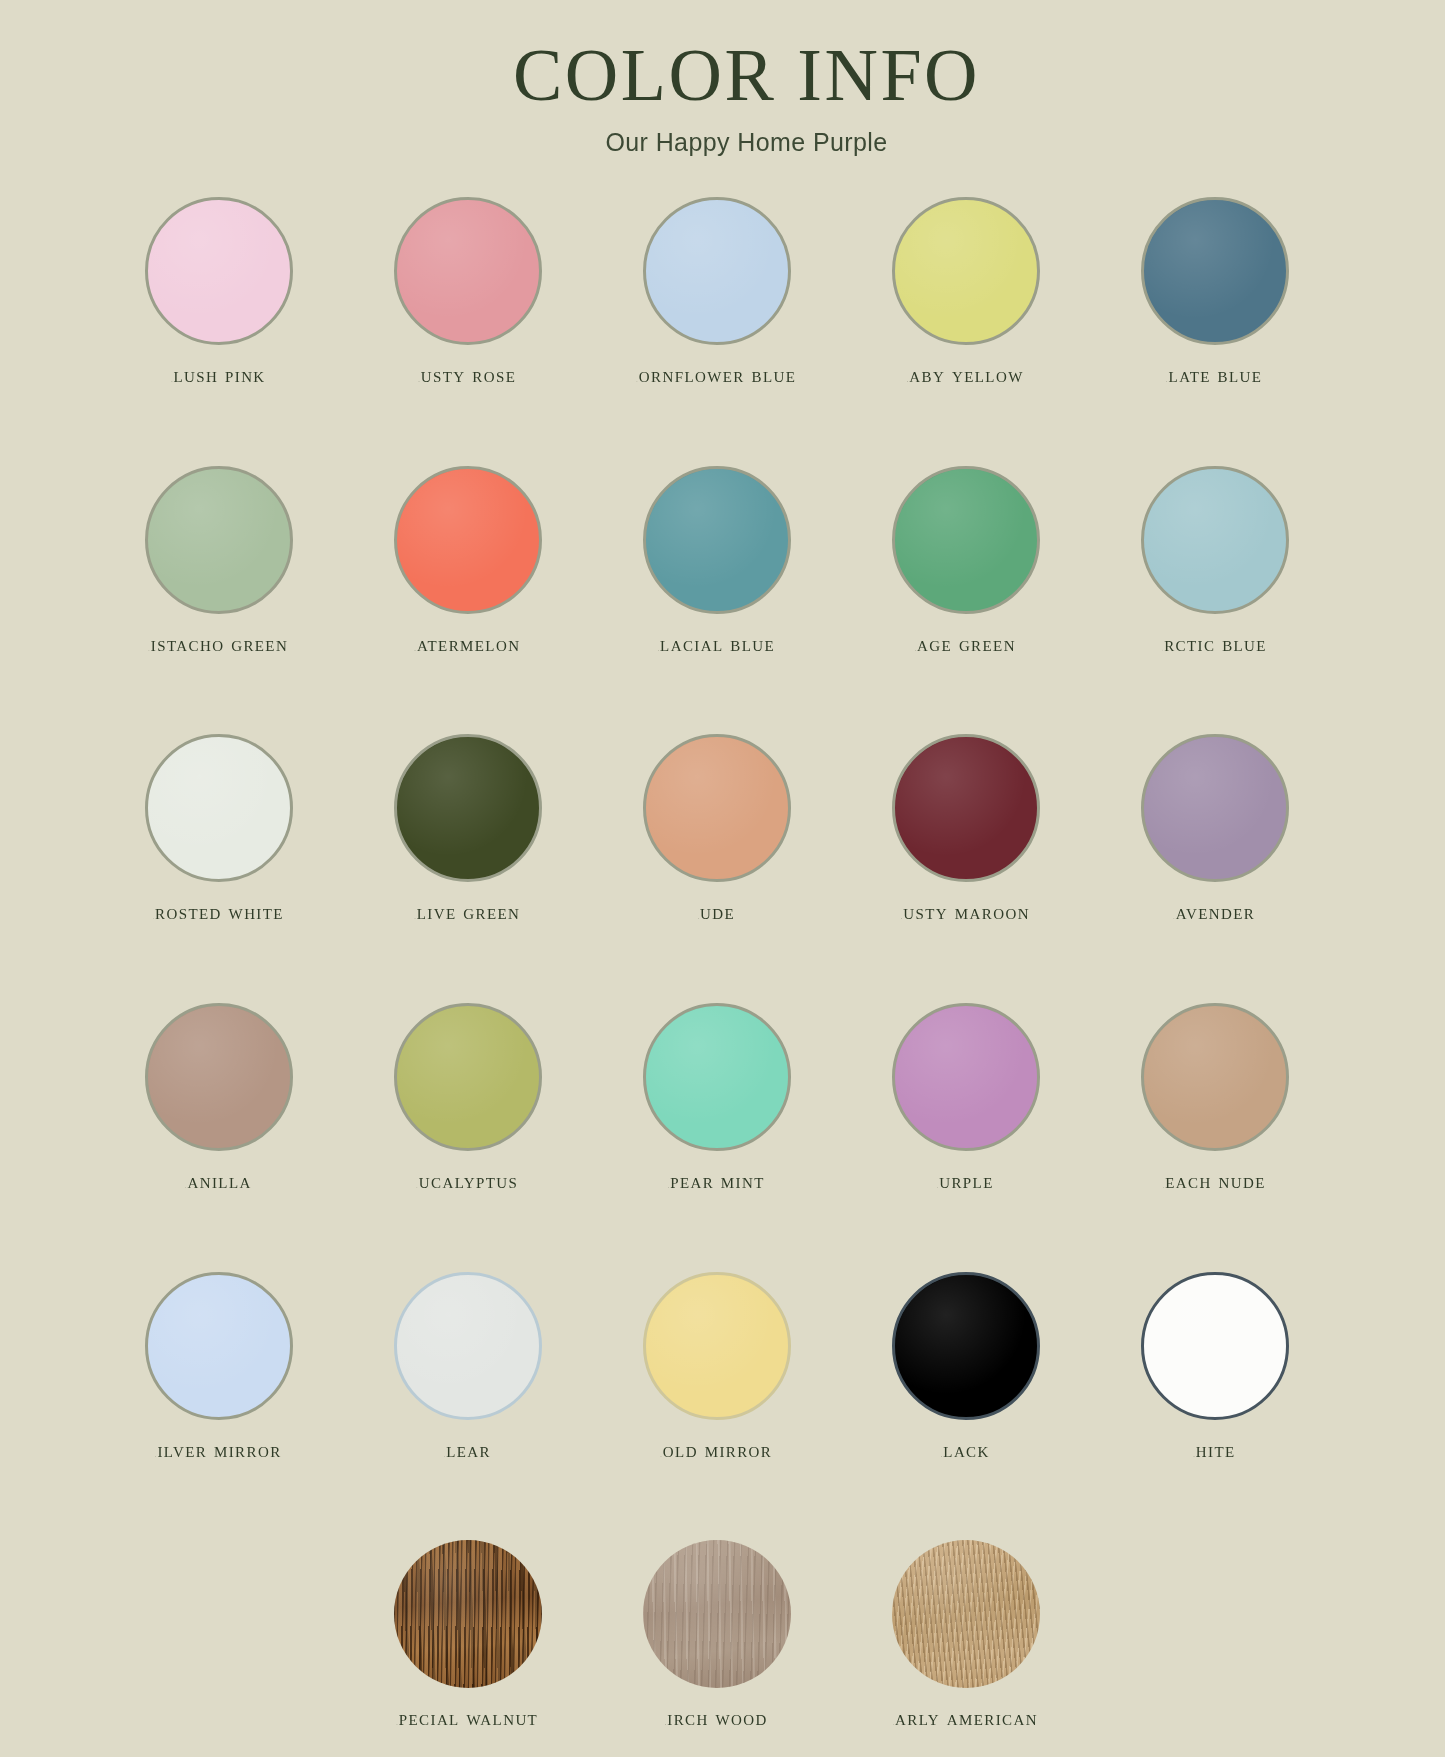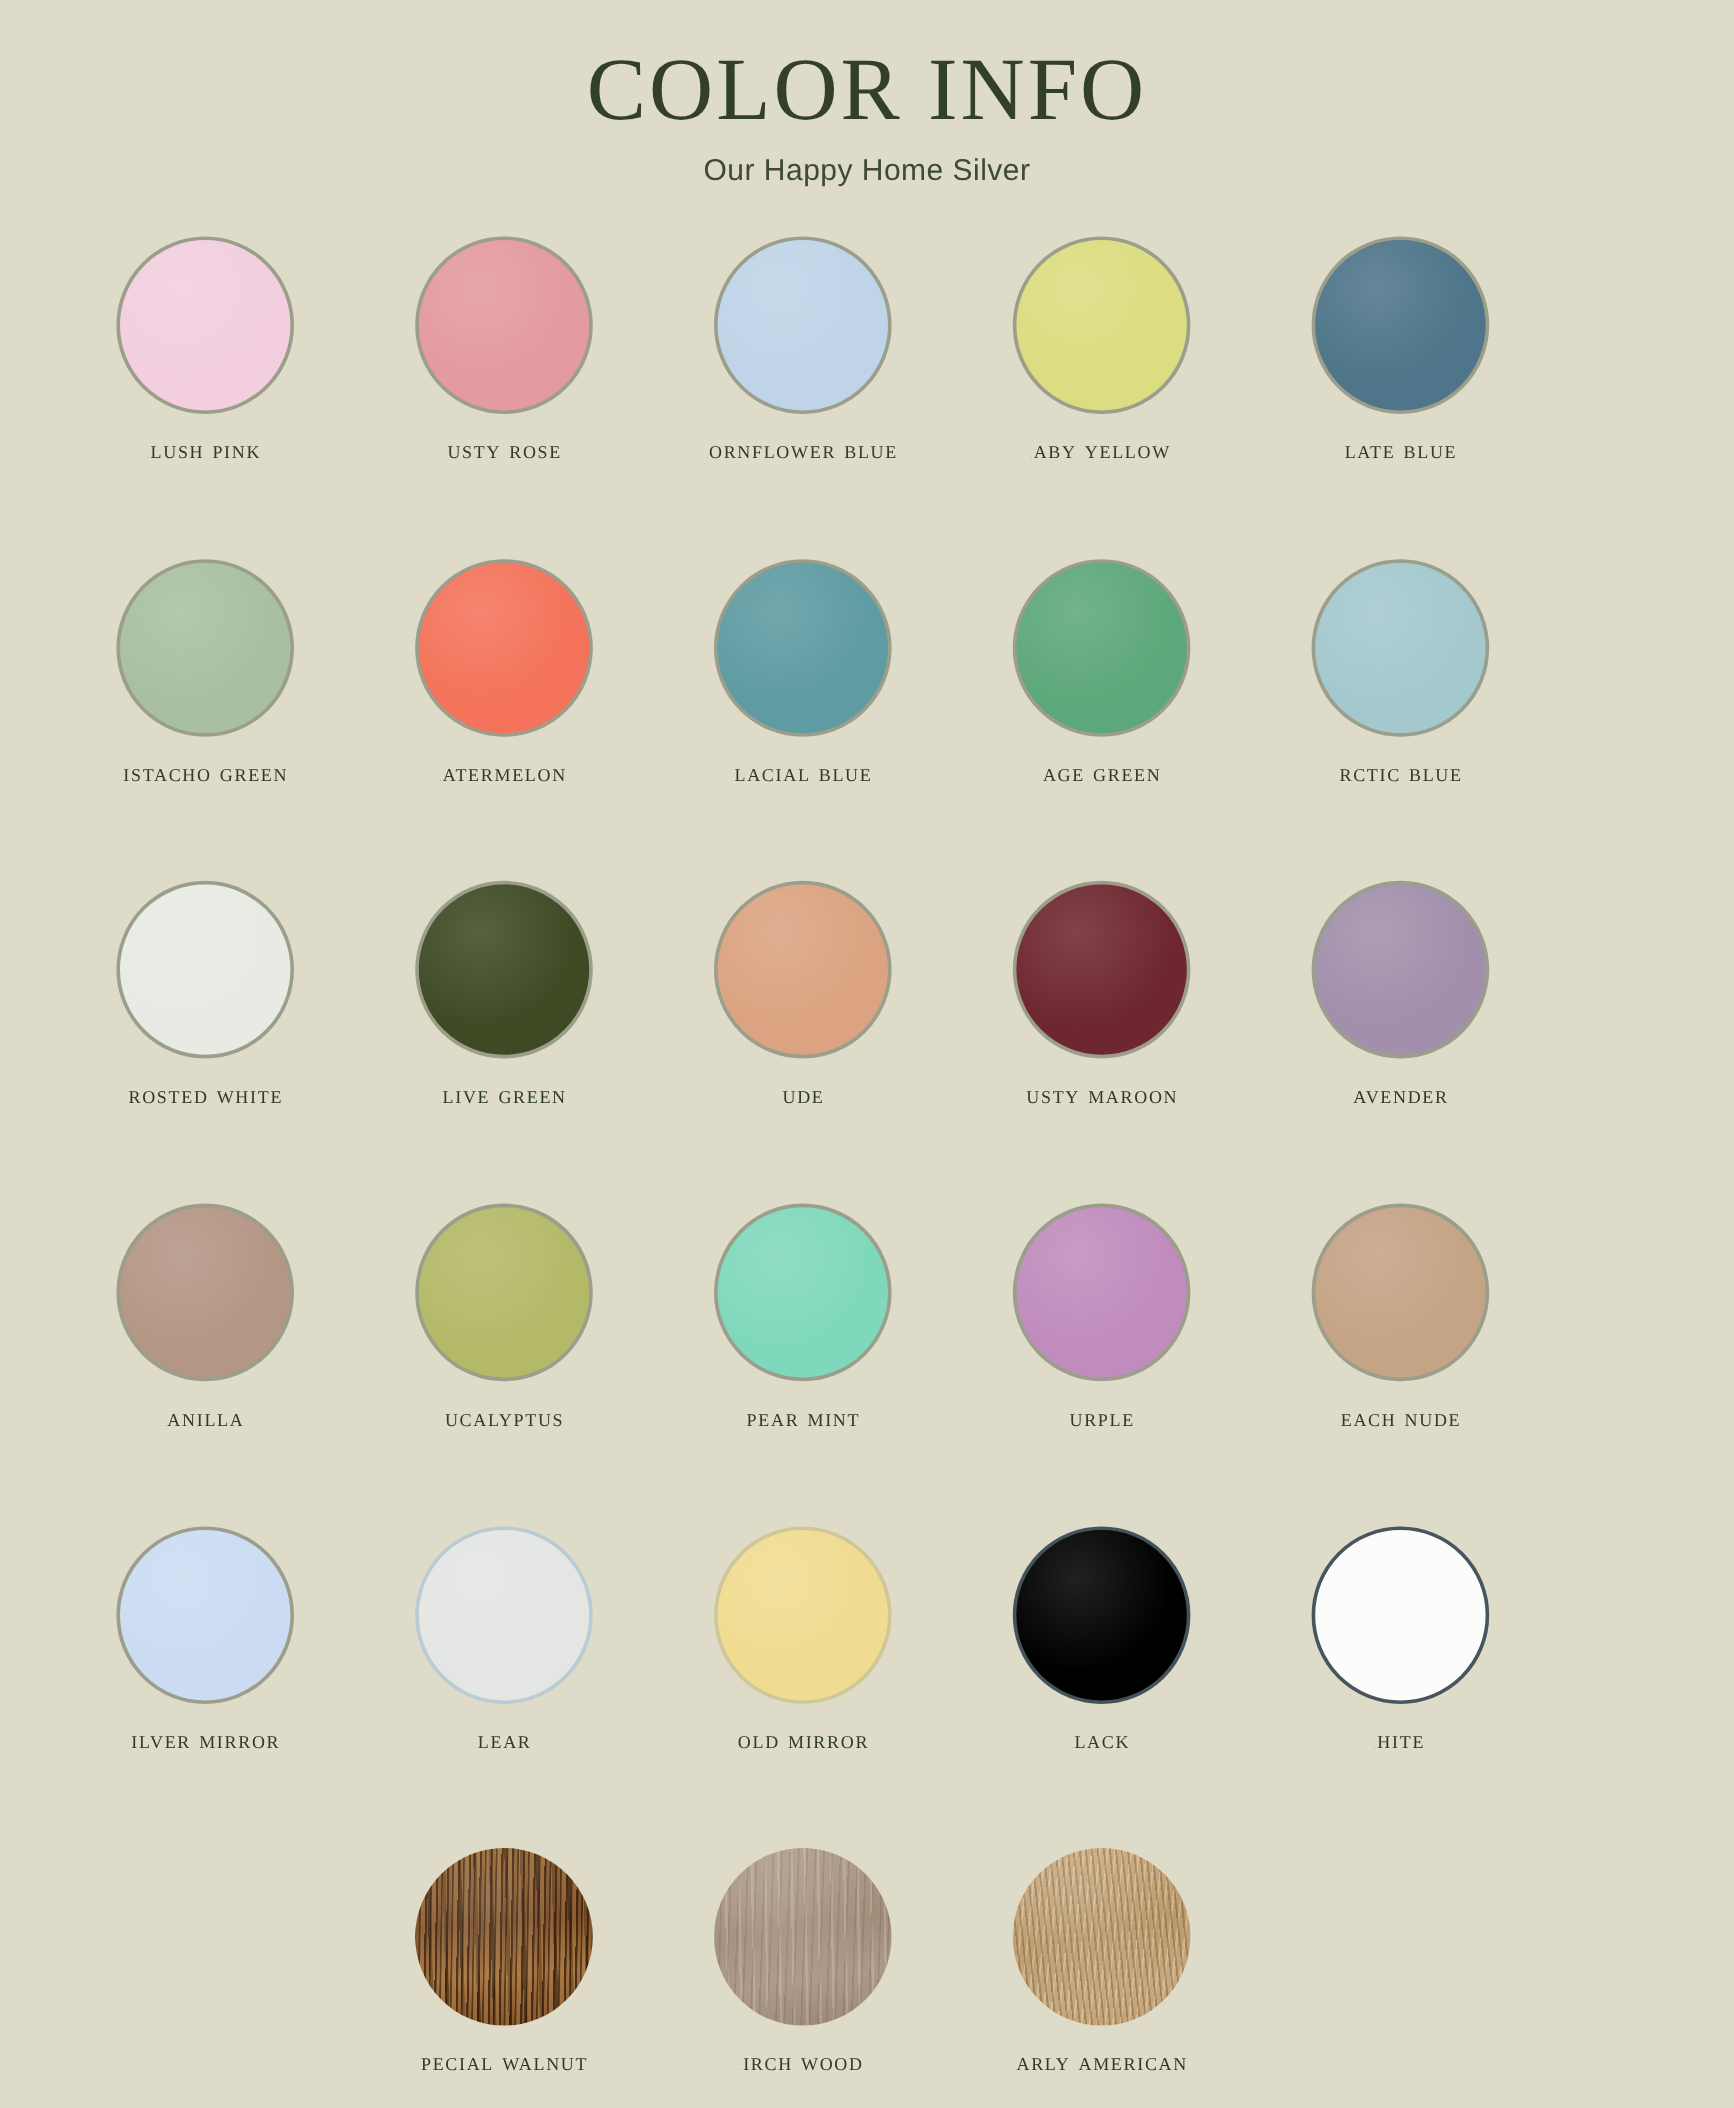--- a/index.html
+++ b/index.html
@@ -12,20 +12,21 @@
     background: #dedbc8;
     font-family: "Liberation Serif", serif;
     overflow: hidden;
   }
   .page {
     position: relative;
     width: 1445px;
     height: 1757px;
     background: #dedbc8;
     box-sizing: border-box;
+    padding-left: 48px;
   }
   
   .header {
     padding-top: 38px;
     text-align: center;
   }
   .title {
     font-family: "Liberation Serif", serif;
     font-size: 74px;
     letter-spacing: 2.5px;
@@ -142,21 +143,21 @@
       linear-gradient(168deg, #cdae84 0%, #bb9b6d 48%, #c7a97f 76%, #b3924a00 100%);
   }
 </style>
 </head>
 <body>
 
 <div class="page">
 
   <div class="header">
     <h1 class="title">Color Info</h1>
-    <p class="subtitle">Our Happy Home Silver</p>
+    <p class="subtitle">Our Happy Home Purple</p>
   </div>
 
   <div class="grid" id="grid">
       <div class="row">
         <div class="cell">
           <div class="swatch-wrap">
             <div class="swatch" style="background: rgb(242, 206, 222); border-color: rgb(154, 158, 138);">
               <div class="sheen"></div>
             </div>
           </div>

